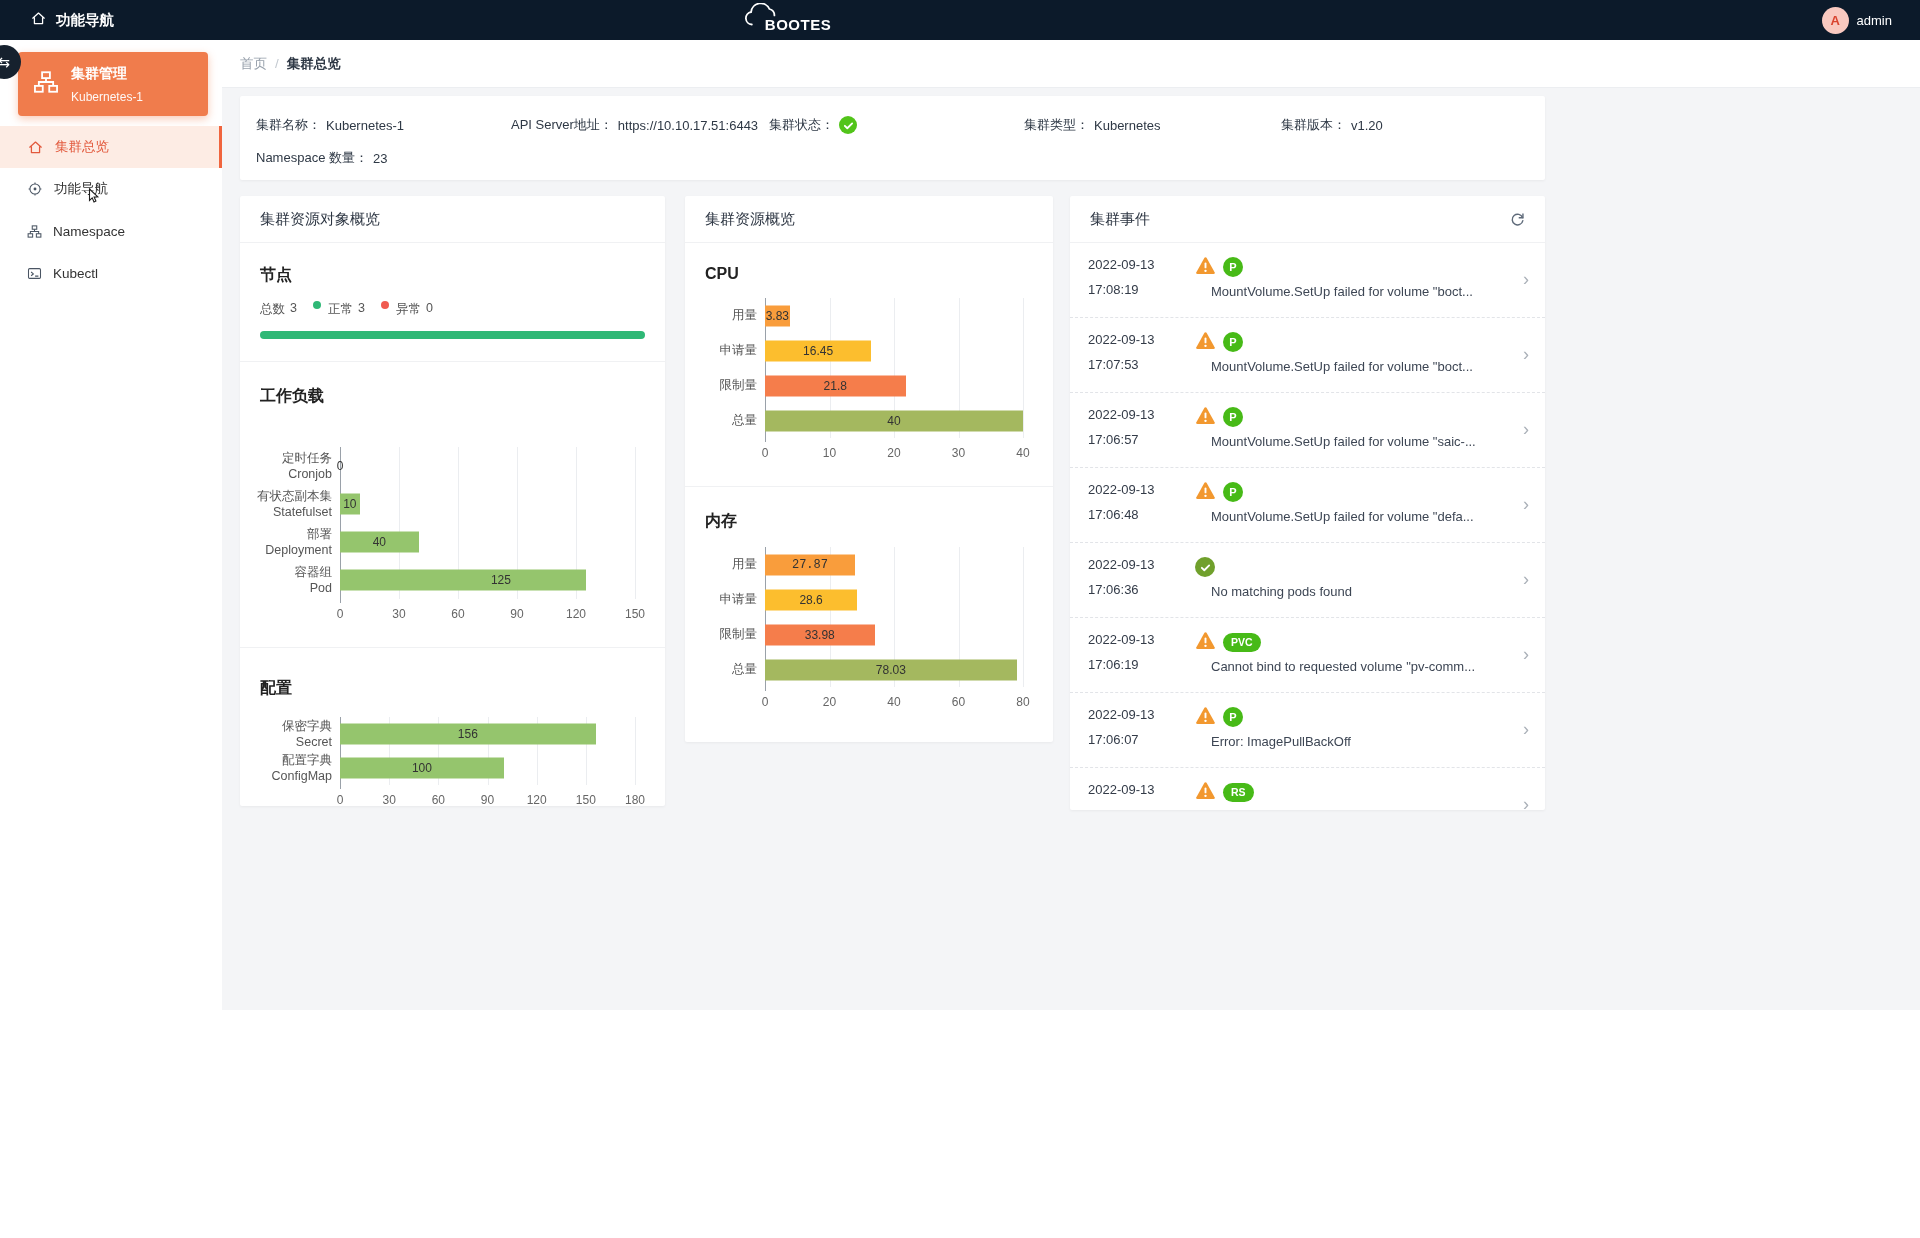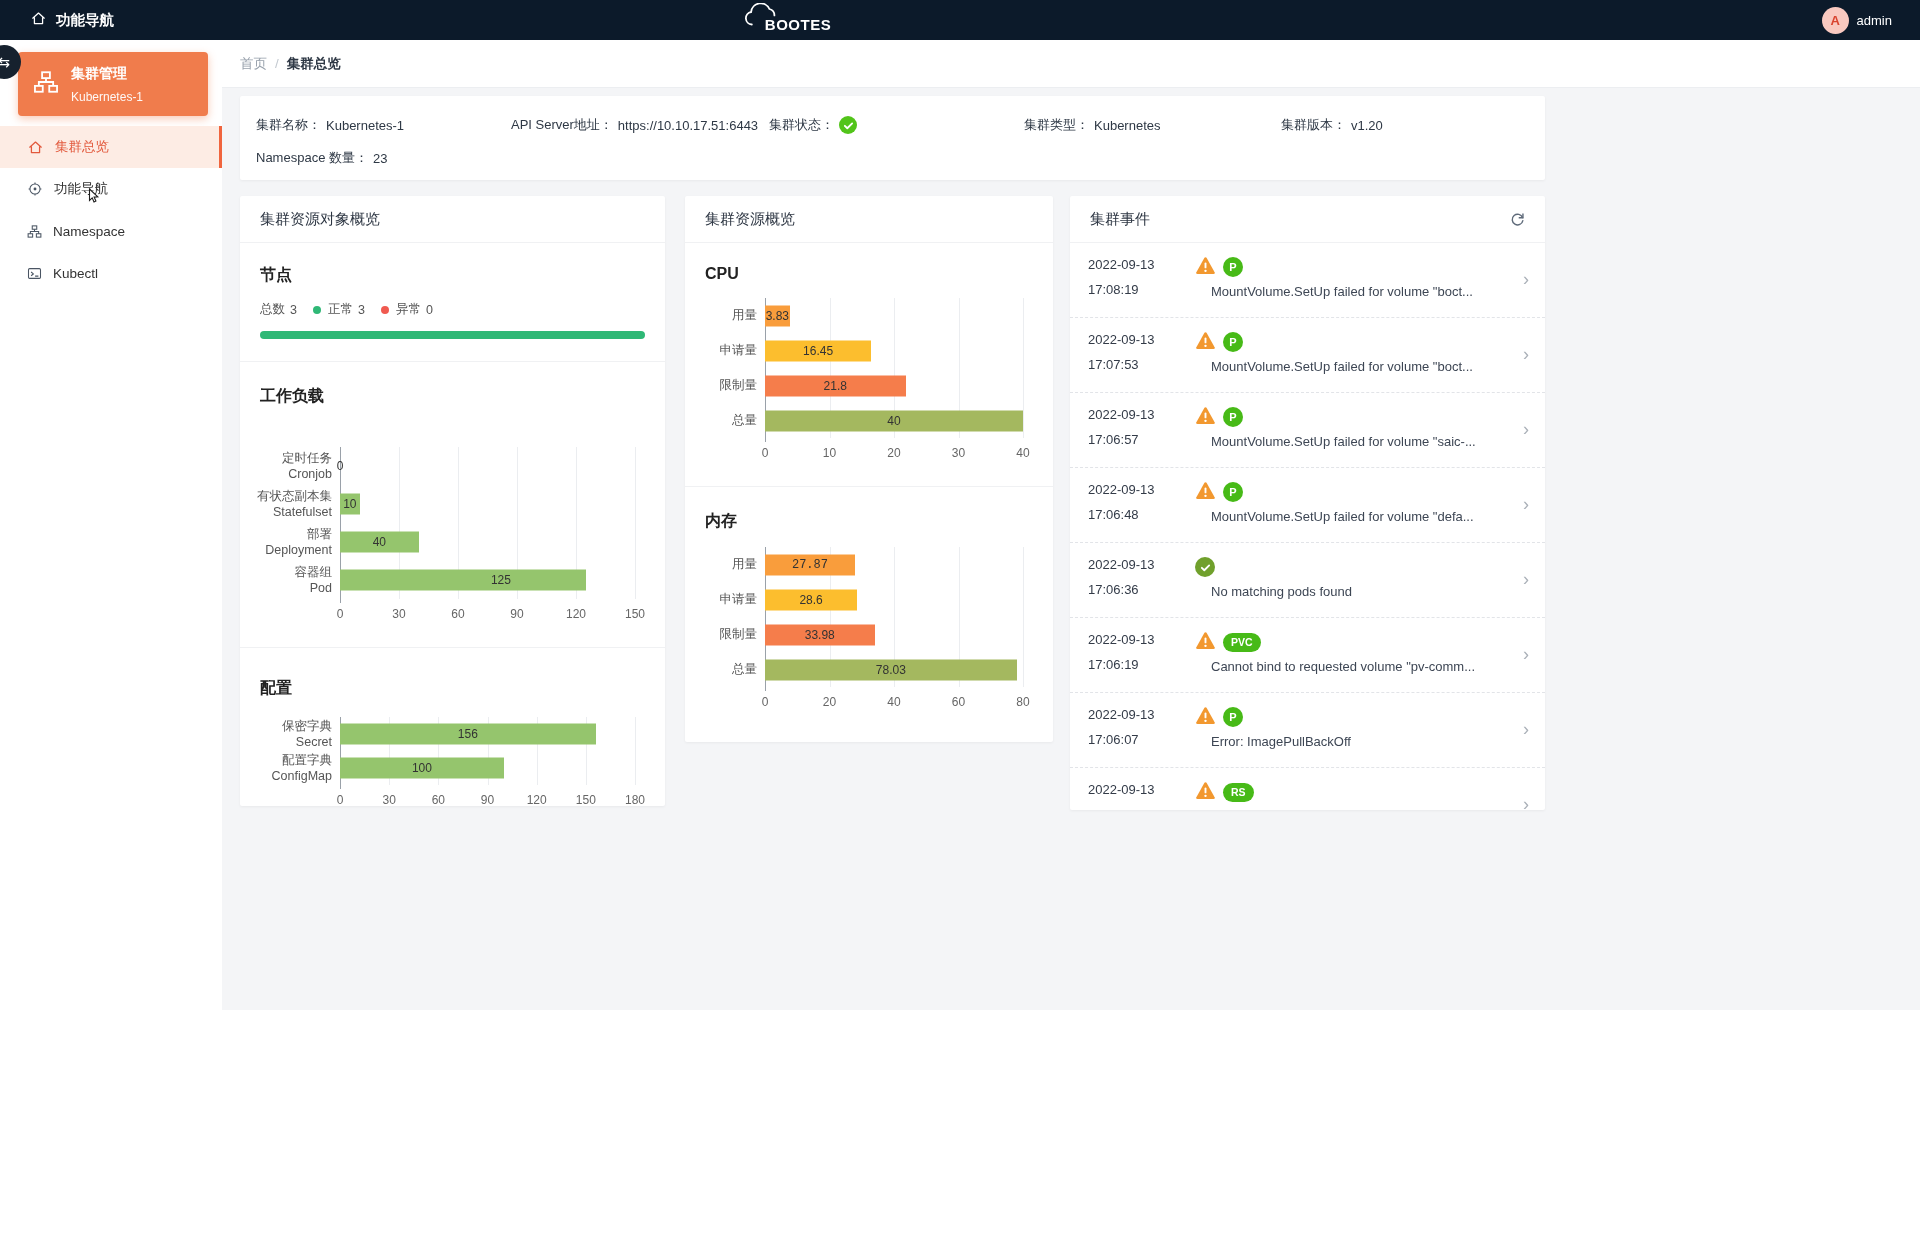--- a/index.html
+++ b/index.html
@@ -45,21 +45,21 @@
 
   .panel-header { height:47px; border-bottom:1px solid #f0f1f3; display:flex; align-items:center; justify-content:space-between; padding:0 20px; font-size:15px; color:#2c3542; }
   .panel-body { padding:0 20px; }
   #panel-objects   { left:18px;  top:108px; width:425px; height:610px; }
   #panel-resources { left:463px; top:108px; width:368px; height:546px; }
   #panel-events    { left:848px; top:108px; width:475px; height:614px; overflow:hidden; }
   .sec-h { font-size:16px; font-weight:bold; color:#222; }
   .sec-divider { border-top:1px solid #f0f1f3; margin:22px -20px 0; }
 
   
-  .node-stats { display:flex; align-items:center; font-size:12.5px; color:#555; margin-top:15px; }
+  .node-stats { display:flex; font-size:12.5px; color:#555; margin-top:15px; }
   .dot { width:8px; height:8px; border-radius:50%; display:inline-block; margin:0 7px 0 16px; }
   .dot.green { background:#2fb876; } .dot.red { background:#f05a50; }
   .node-bar { margin-top:13px; height:8px; border-radius:4px; background:#2fb876; width:100%; }
   .stat-num { margin-left:5px; }
 
   
   .chart { display:flex;justify-content:center; }
   .c-labels { display:flex; flex-direction:column; flex:none; }
   .c-lab { display:flex; flex-direction:column; justify-content:center; align-items:flex-end; font-size:12.5px; color:#555; line-height:1.3; text-align:right; white-space:nowrap; }
   .c-plot { flex:1; position:relative; margin-left:8px; margin-right:10px; }

